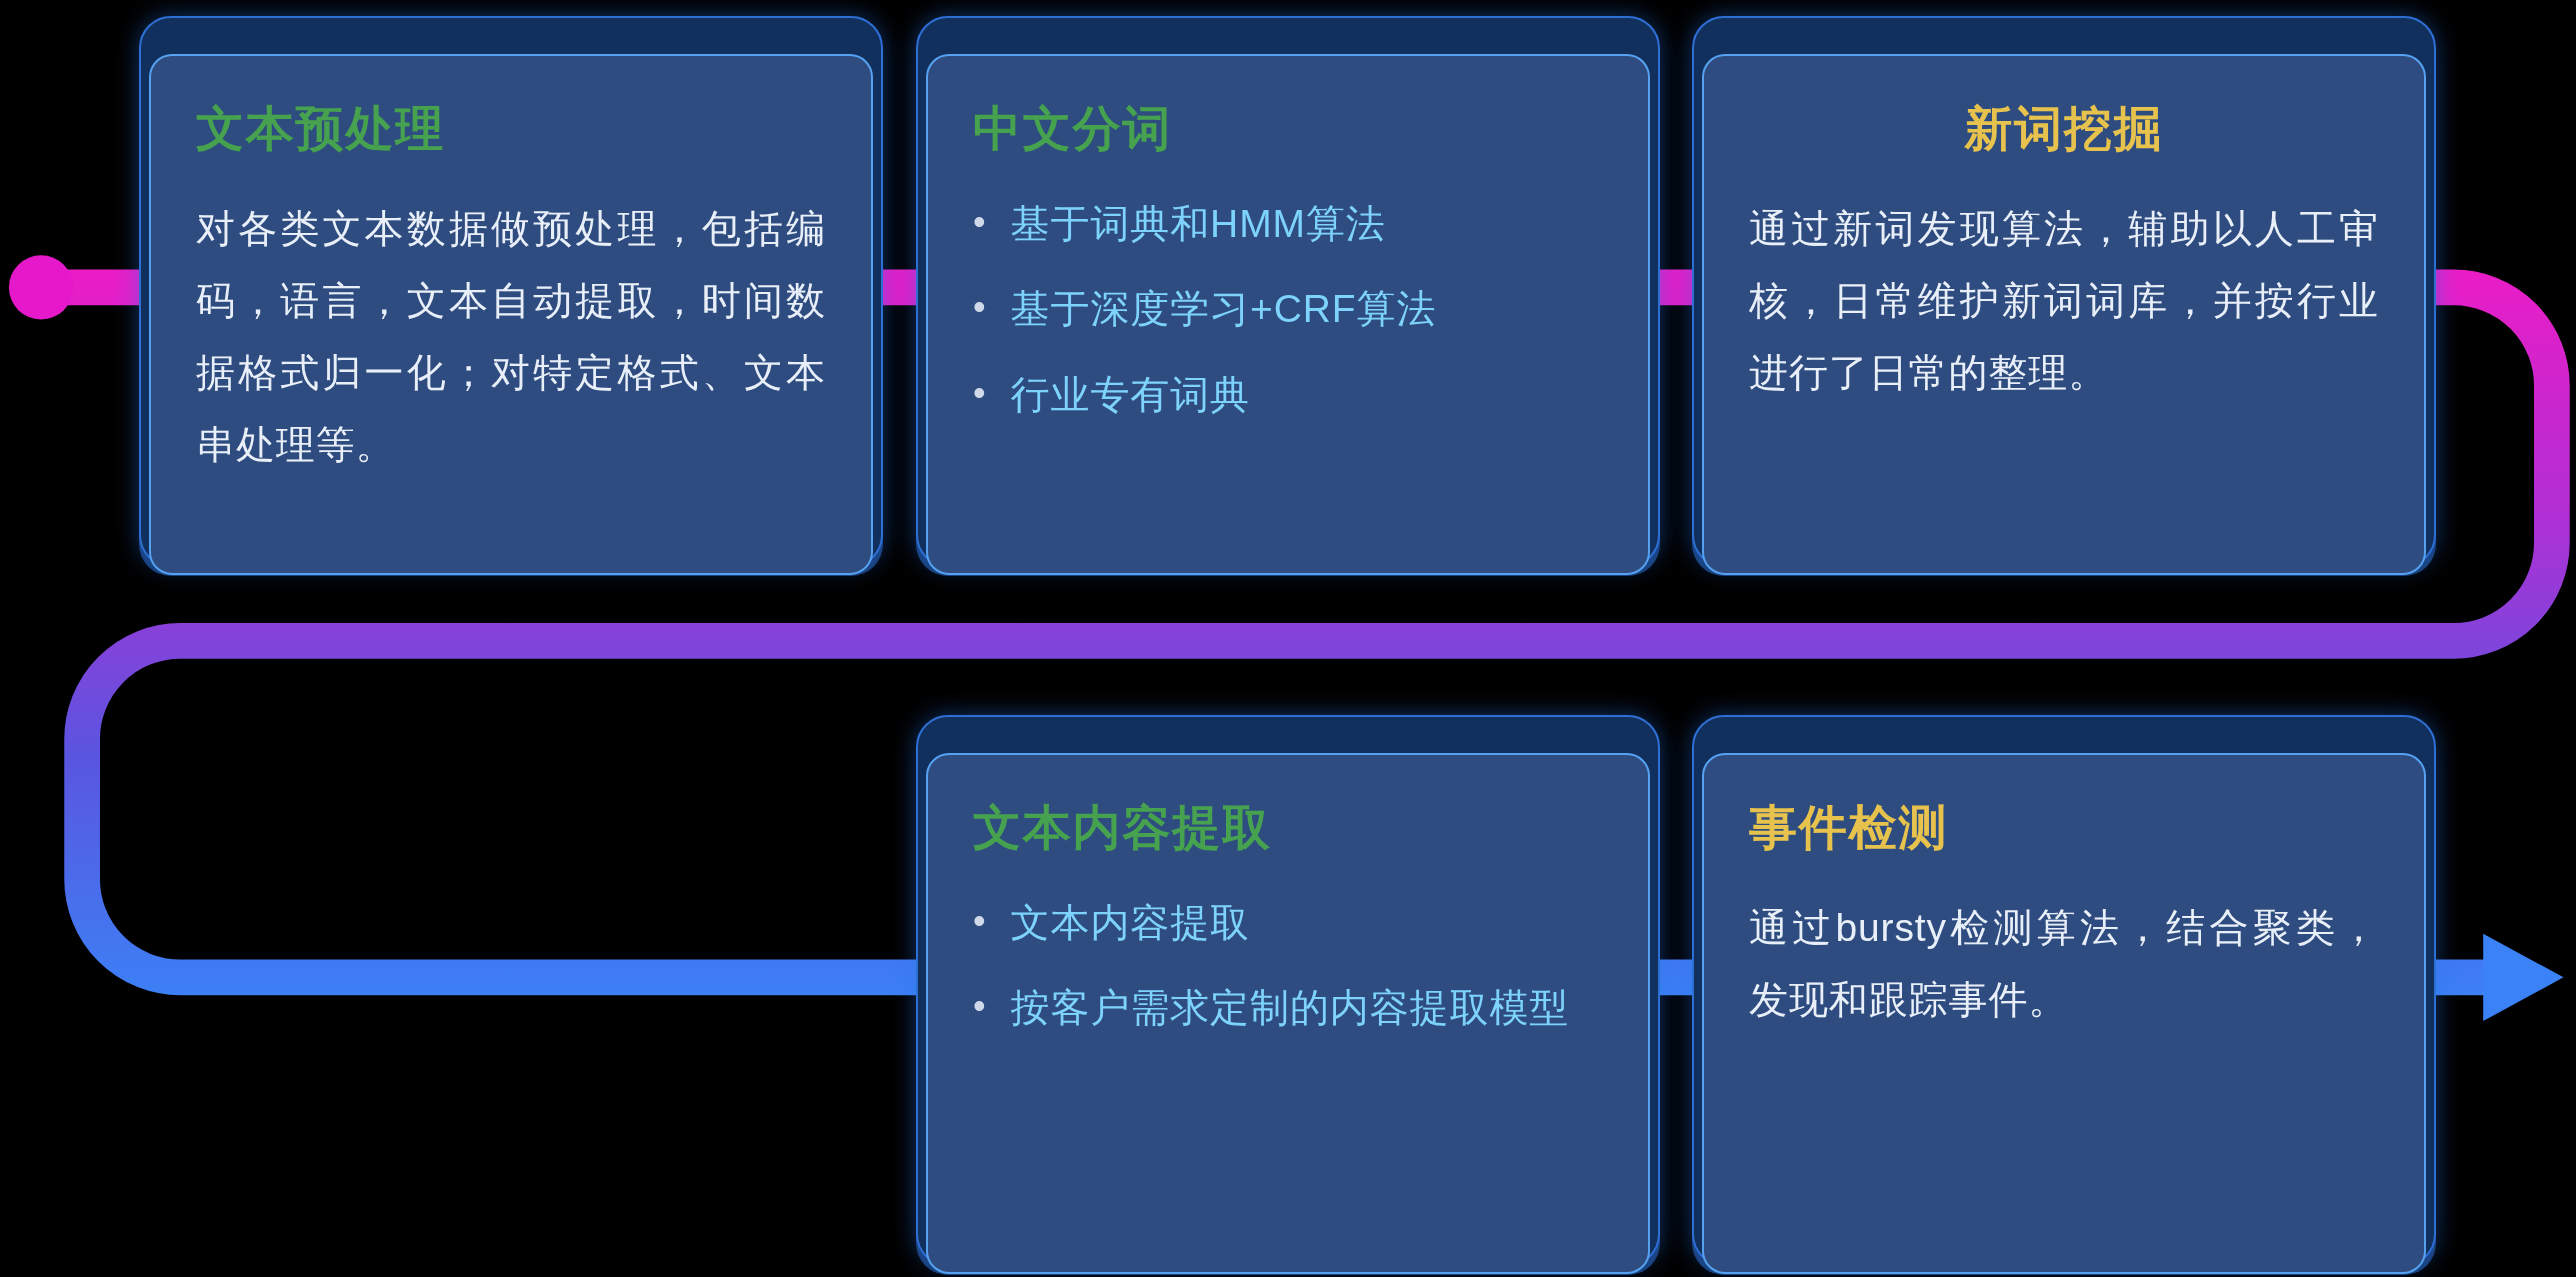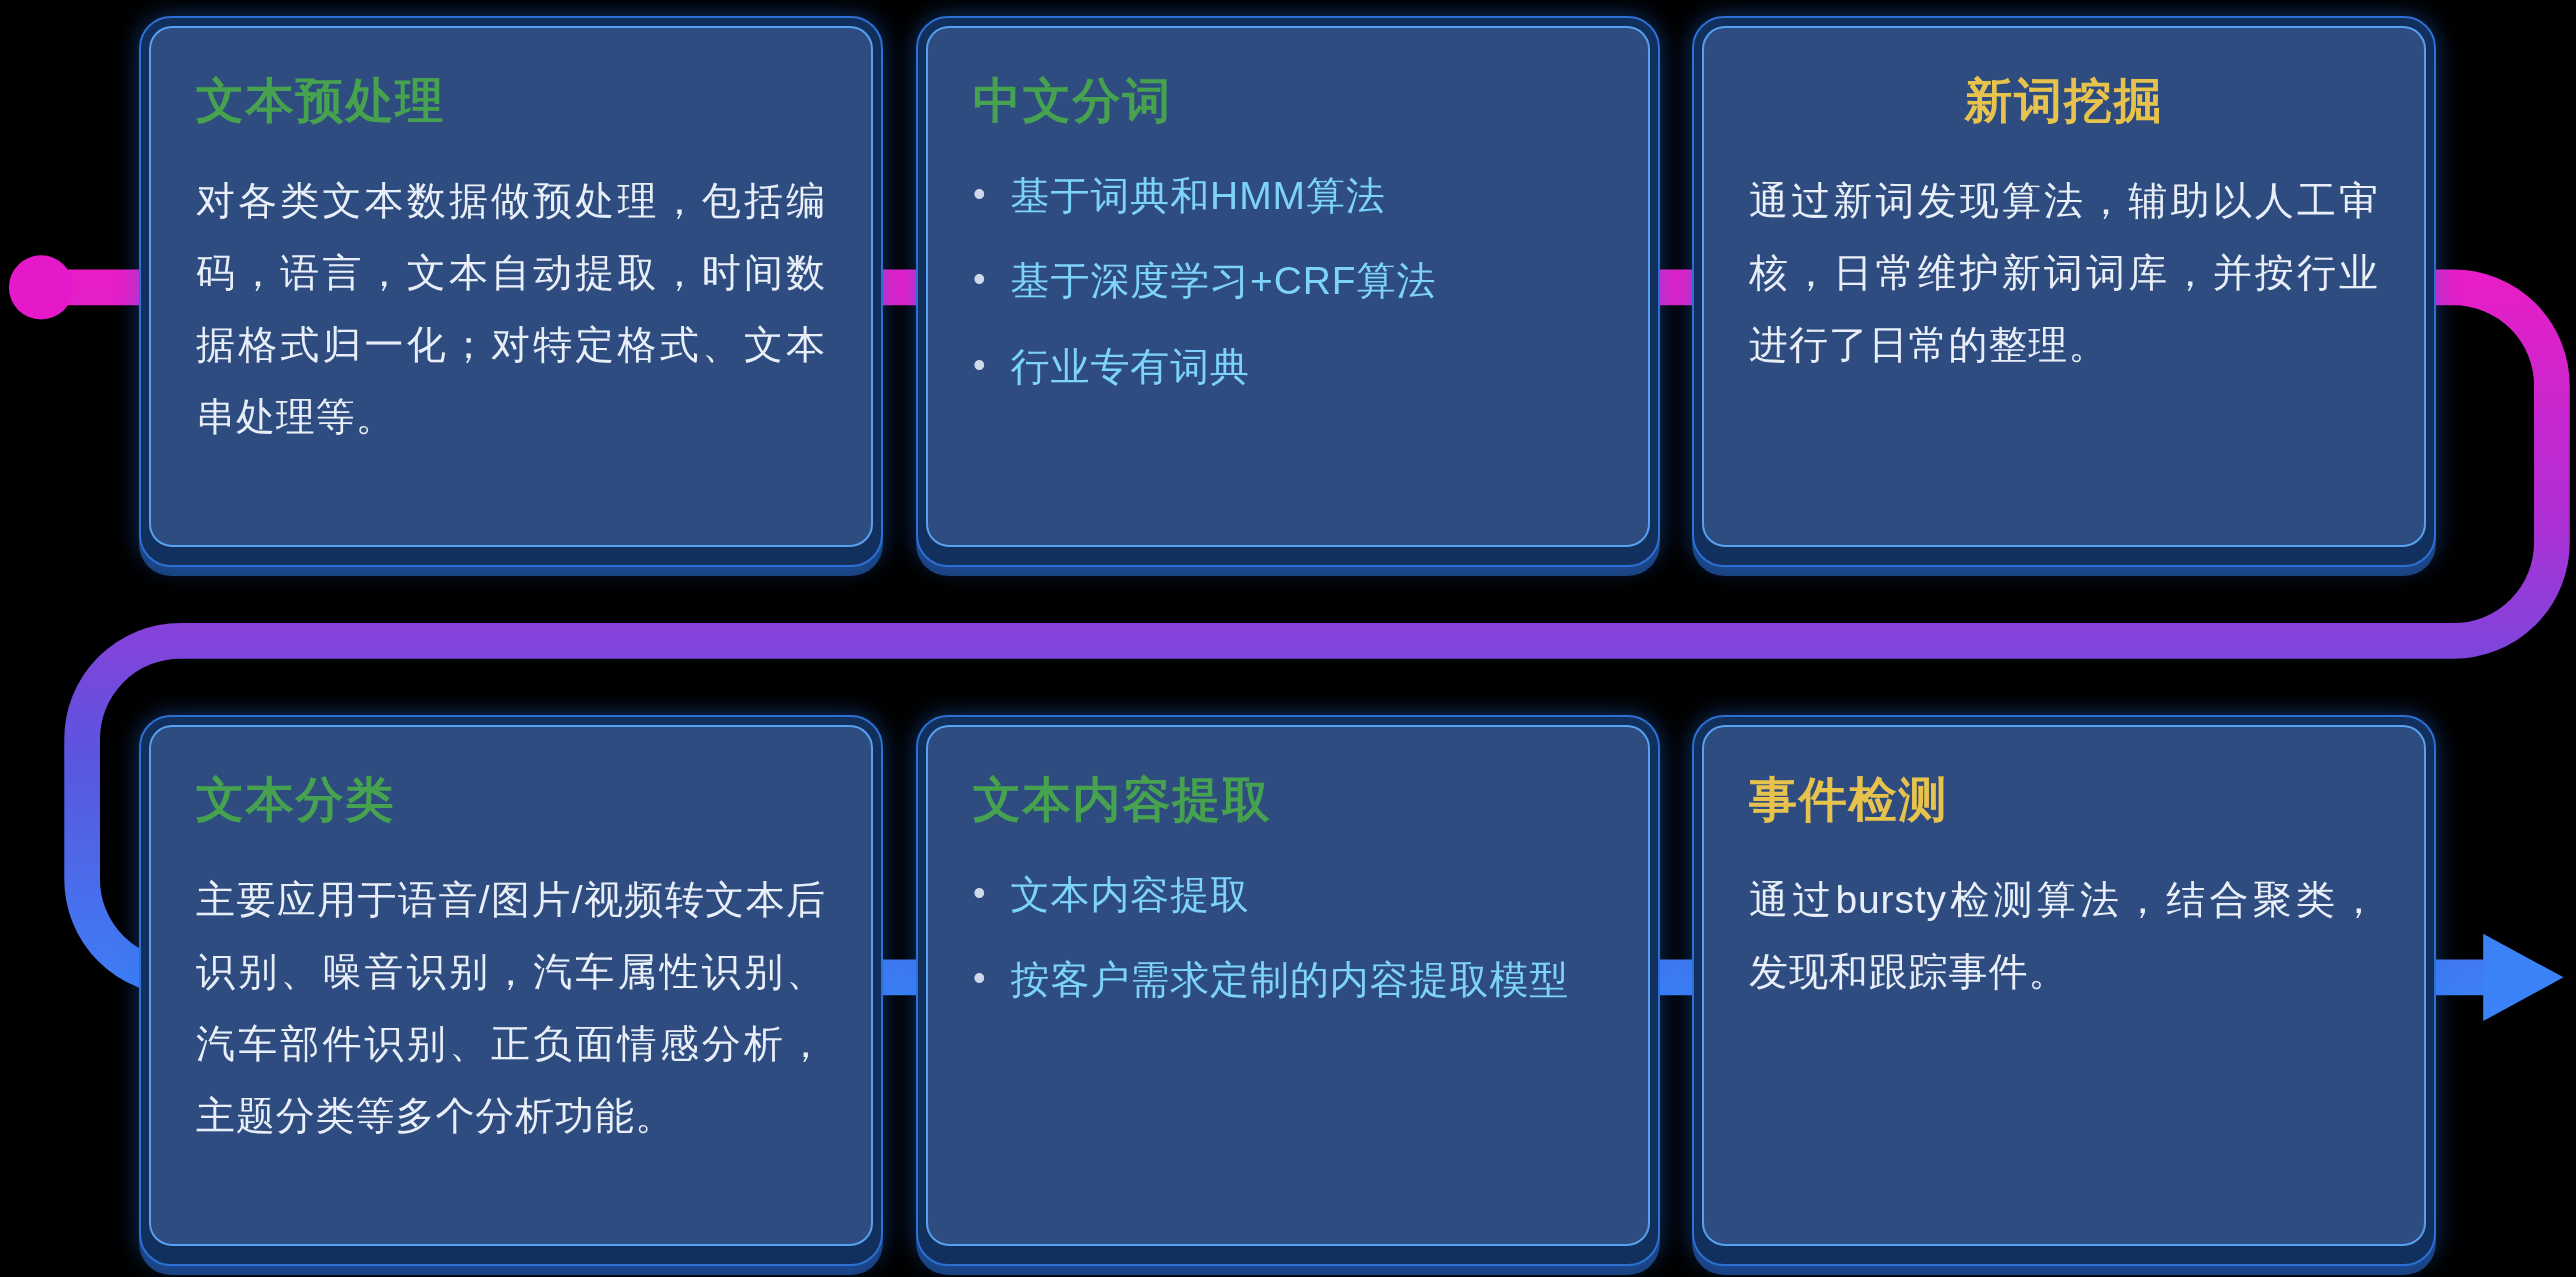--- a/index.html
+++ b/index.html
@@ -29,20 +29,21 @@
     box-shadow: 0 0 23px rgba(38, 118, 238, 0.45), 0 9px 0 rgba(46, 111, 212, 0.55);
   }
   .card-inner {
     box-sizing: border-box;
     width: 100%;
     height: 100%;
     background: #2e4c7f;
     border: 2.7px solid #56a1f0;
     border-radius: 23px;
     padding: 41px 45px 36px 45px;
+    margin-top: 28px;
   }
   .card-title {
     font-size: 48px;
     font-weight: bold;
     letter-spacing: 1.8px;
     margin: 0 0 32px 0;
   }
   .card-body {
     font-size: 39px;
     line-height: 1.85;
@@ -123,26 +124,20 @@
     </div>
   </div>
 
   <div class="card" id="card-2">
     <div class="card-inner">
       <h2 class="card-title" style="color: rgb(231, 195, 77); text-align: center;">新词挖掘</h2>
       <div class="card-body">通过新词发现算法，辅助以人工审核，日常维护新词词库，并按行业进行了日常的整理。</div>
     </div>
   </div>
 
-  <div class="card" id="card-3">
-    <div class="card-inner">
-      <h2 class="card-title" style="color: rgb(70, 162, 79);">文本分类</h2>
-      <div class="card-body">主要应用于语音/图片/视频转文本后识别、噪音识别，汽车属性识别、汽车部件识别、正负面情感分析，主题分类等多个分析功能。</div>
-    </div>
-  </div>
 
   <div class="card" id="card-4">
     <div class="card-inner">
       <h2 class="card-title" style="color: rgb(70, 162, 79);">文本内容提取</h2>
       <div class="bullet-list">
         <div class="bullet-row">
           <span class="bullet-dot">•</span>
           <span class="bullet-text">文本内容提取</span>
         </div>
         <div class="bullet-row">

